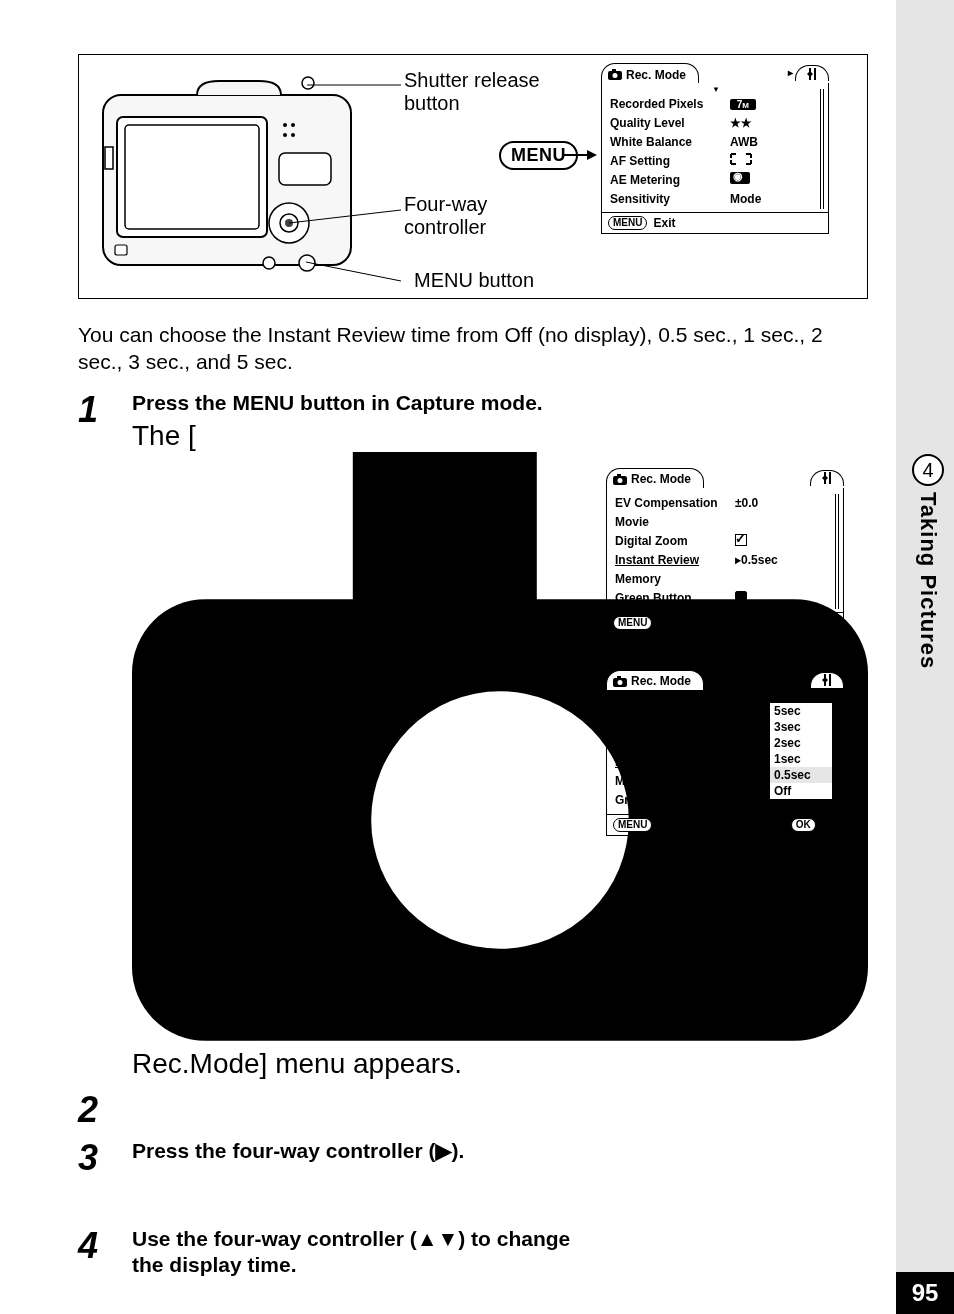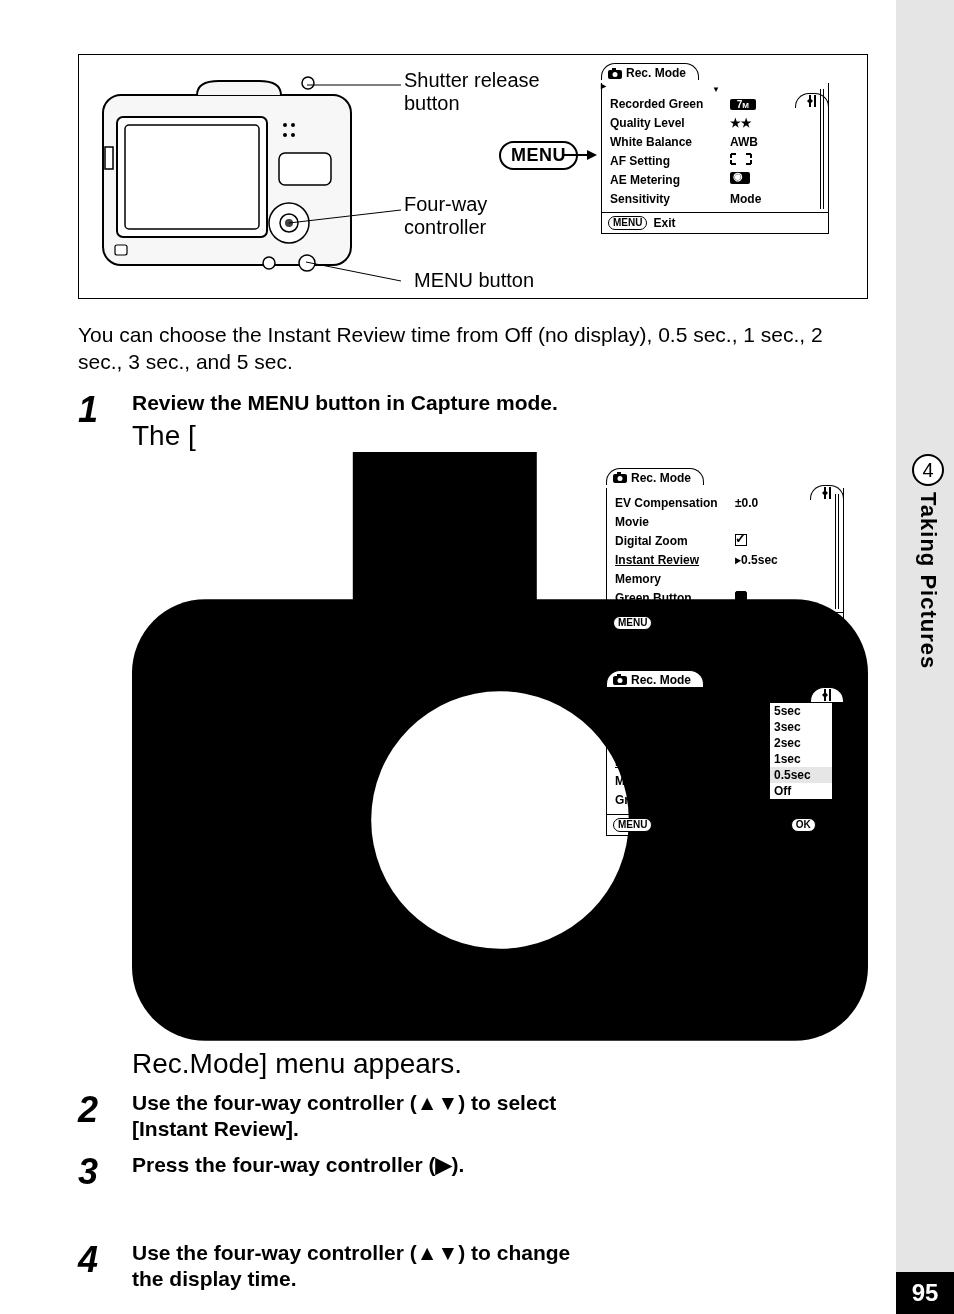--- a/index.html
+++ b/index.html
@@ -99,23 +99,22 @@
     background:#fff;
   }
   
   .lcd {
     position: relative;
     width: 228px;
     font-size: 12px;
     font-weight: bold;
   }
   .lcd .tabrow {
-    display:flex; align-items:flex-start; height:20px;
+    display:flex; align-items:center; height:20px;
     position:relative;
-    flex-direction:column;
   }
   .lcd .tab-active {
     border:1.5px solid #000;
     border-bottom:none;
     border-top-left-radius:14px;
     border-top-right-radius:14px;
     padding:2px 12px 0 6px;
     height:20px;
     background:#fff;
     display:flex; align-items:center; gap:4px;
@@ -301,21 +300,21 @@
           <svg class="tool-icon" viewBox="0 0 12 14">
               <path d="M3 1h2v4l2 2-2 2v4H3V9L1 7l2-2z" fill="#000"></path>
               <rect x="8" y="1" width="2" height="12" fill="#000"></rect>
             </svg>
         </div>
       </div>
       <div class="body">
         <div class="double-border"></div>
         <div style="text-align:center;font-size:8px;margin-top:-4px;">▼</div>
         <div class="row">
-            <span class="label">Recorded Green</span>
+            <span class="label">Recorded Pixels</span>
             <span class="val"><span class="badge7m">&nbsp;7<span style="font-size:8px">M</span>&nbsp;</span></span>
           </div>
         <div class="row">
             <span class="label">Quality Level</span>
             <span class="val">★★</span>
           </div>
         <div class="row">
             <span class="label">White Balance</span>
             <span class="val">AWB</span>
           </div>
@@ -341,36 +340,33 @@
     </div>
   </div>
 
 
   <div class="intro">You can choose the Instant Review time from Off (no display), 0.5 sec., 1 sec., 2 sec., 3 sec., and 5 sec.</div>
 
   <div class="steps">
     <div class="step">
       <div class="step-num">1</div>
       <div class="step-body">
-        <div class="step-head">Review the MENU button in Capture mode.</div>
+        <div class="step-head">Press the MENU button in Capture mode.</div>
         <div class="step-sub">
           <span>The [</span><svg class="cam-inline" viewBox="0 0 20 16">
               <rect x="0" y="4" width="20" height="12" rx="2" fill="#000"></rect>
               <rect x="6" y="0" width="5" height="5" fill="#000"></rect>
               <circle cx="10" cy="10" r="3.5" fill="#fff"></circle>
             </svg><span> Rec.Mode] menu appears.</span>
         </div>
       </div>
     </div>
 
     <div class="step" style="width:520px;">
       <div class="step-num">2</div>
-      <div class="step-body">
-        <div class="step-head">Use the four-way controller (▲▼) to select [Instant Review].</div>
-      </div>
     </div>
 
     <div class="step" style="width:520px;margin-bottom:50px;">
       <div class="step-num">3</div>
       <div class="step-body">
         <div class="step-head">Press the four-way controller (▶).</div>
       </div>
     </div>
 
     <div class="step" style="width:520px;">

